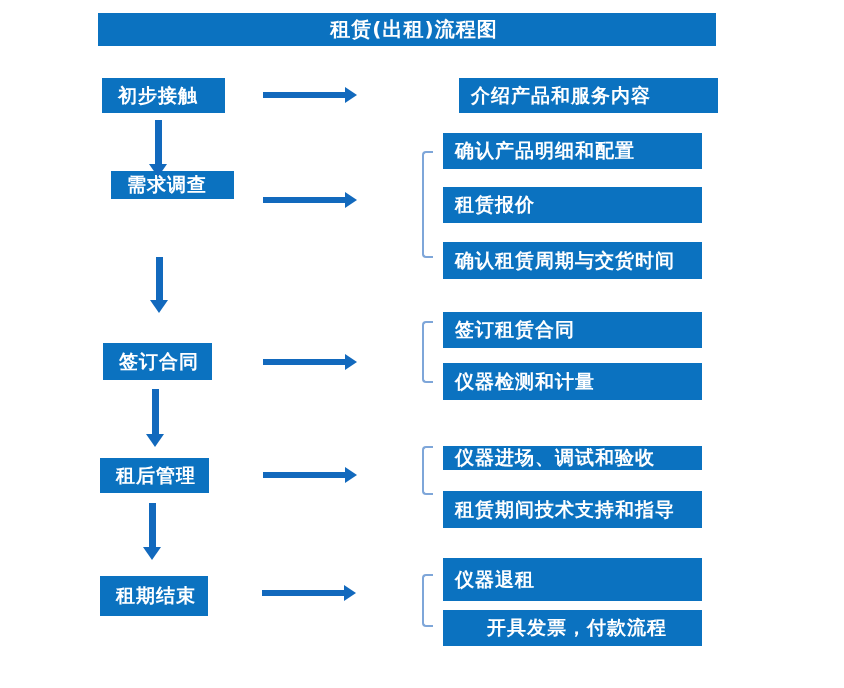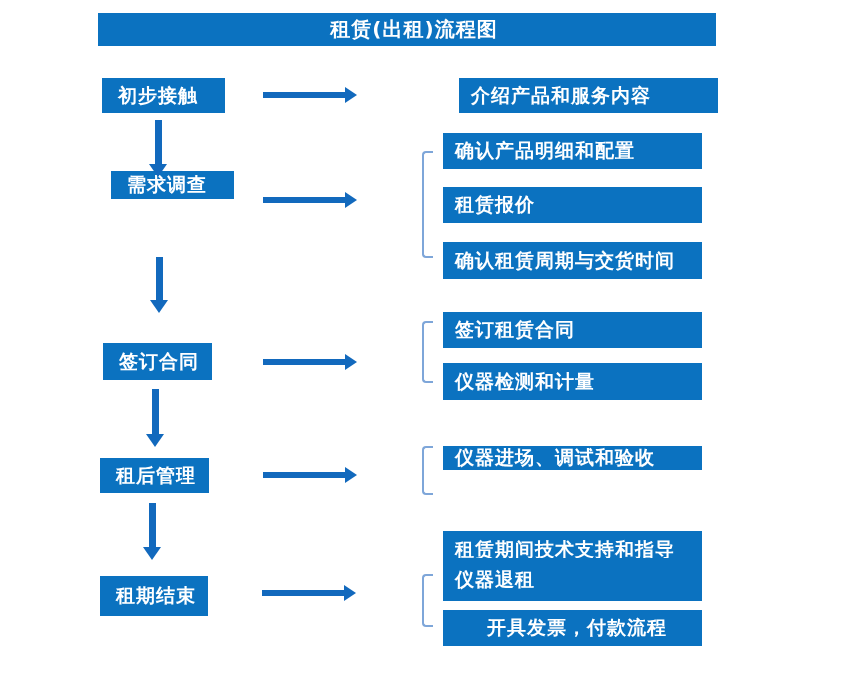--- a/index.html
+++ b/index.html
@@ -109,17 +109,17 @@
   <div class="bracket" style="top:446px;height:49px;"></div>
   <div class="bracket" style="top:574px;height:53px;"></div>
 
   <div class="box detail" style="top:78px;height:35px;margin-left:16px;">介绍产品和服务内容</div>
   <div class="box detail" style="top:133px;height:36px;">确认产品明细和配置</div>
   <div class="box detail" style="top:187px;height:36px;">租赁报价</div>
   <div class="box detail" style="top:242px;height:37px;">确认租赁周期与交货时间</div>
   <div class="box detail" style="top:312px;height:36px;">签订租赁合同</div>
   <div class="box detail" style="top:363px;height:37px;">仪器检测和计量</div>
   <div class="box detail" style="top:446px;height:24px;">仪器进场、调试和验收</div>
-  <div class="box detail" style="top:491px;height:37px;margin-top:40px;">租赁期间技术支持和指导</div>
+  <div class="box detail" style="top:491px;height:37px;">租赁期间技术支持和指导</div>
   <div class="box detail" style="top:558px;height:43px;font-family:Liberation Mono, monospace;">仪器退租</div>
   <div class="box detail" style="top:610px;height:36px;padding-left:44px;">开具发票，付款流程</div>
 
 </div>
 
 </body></html>

